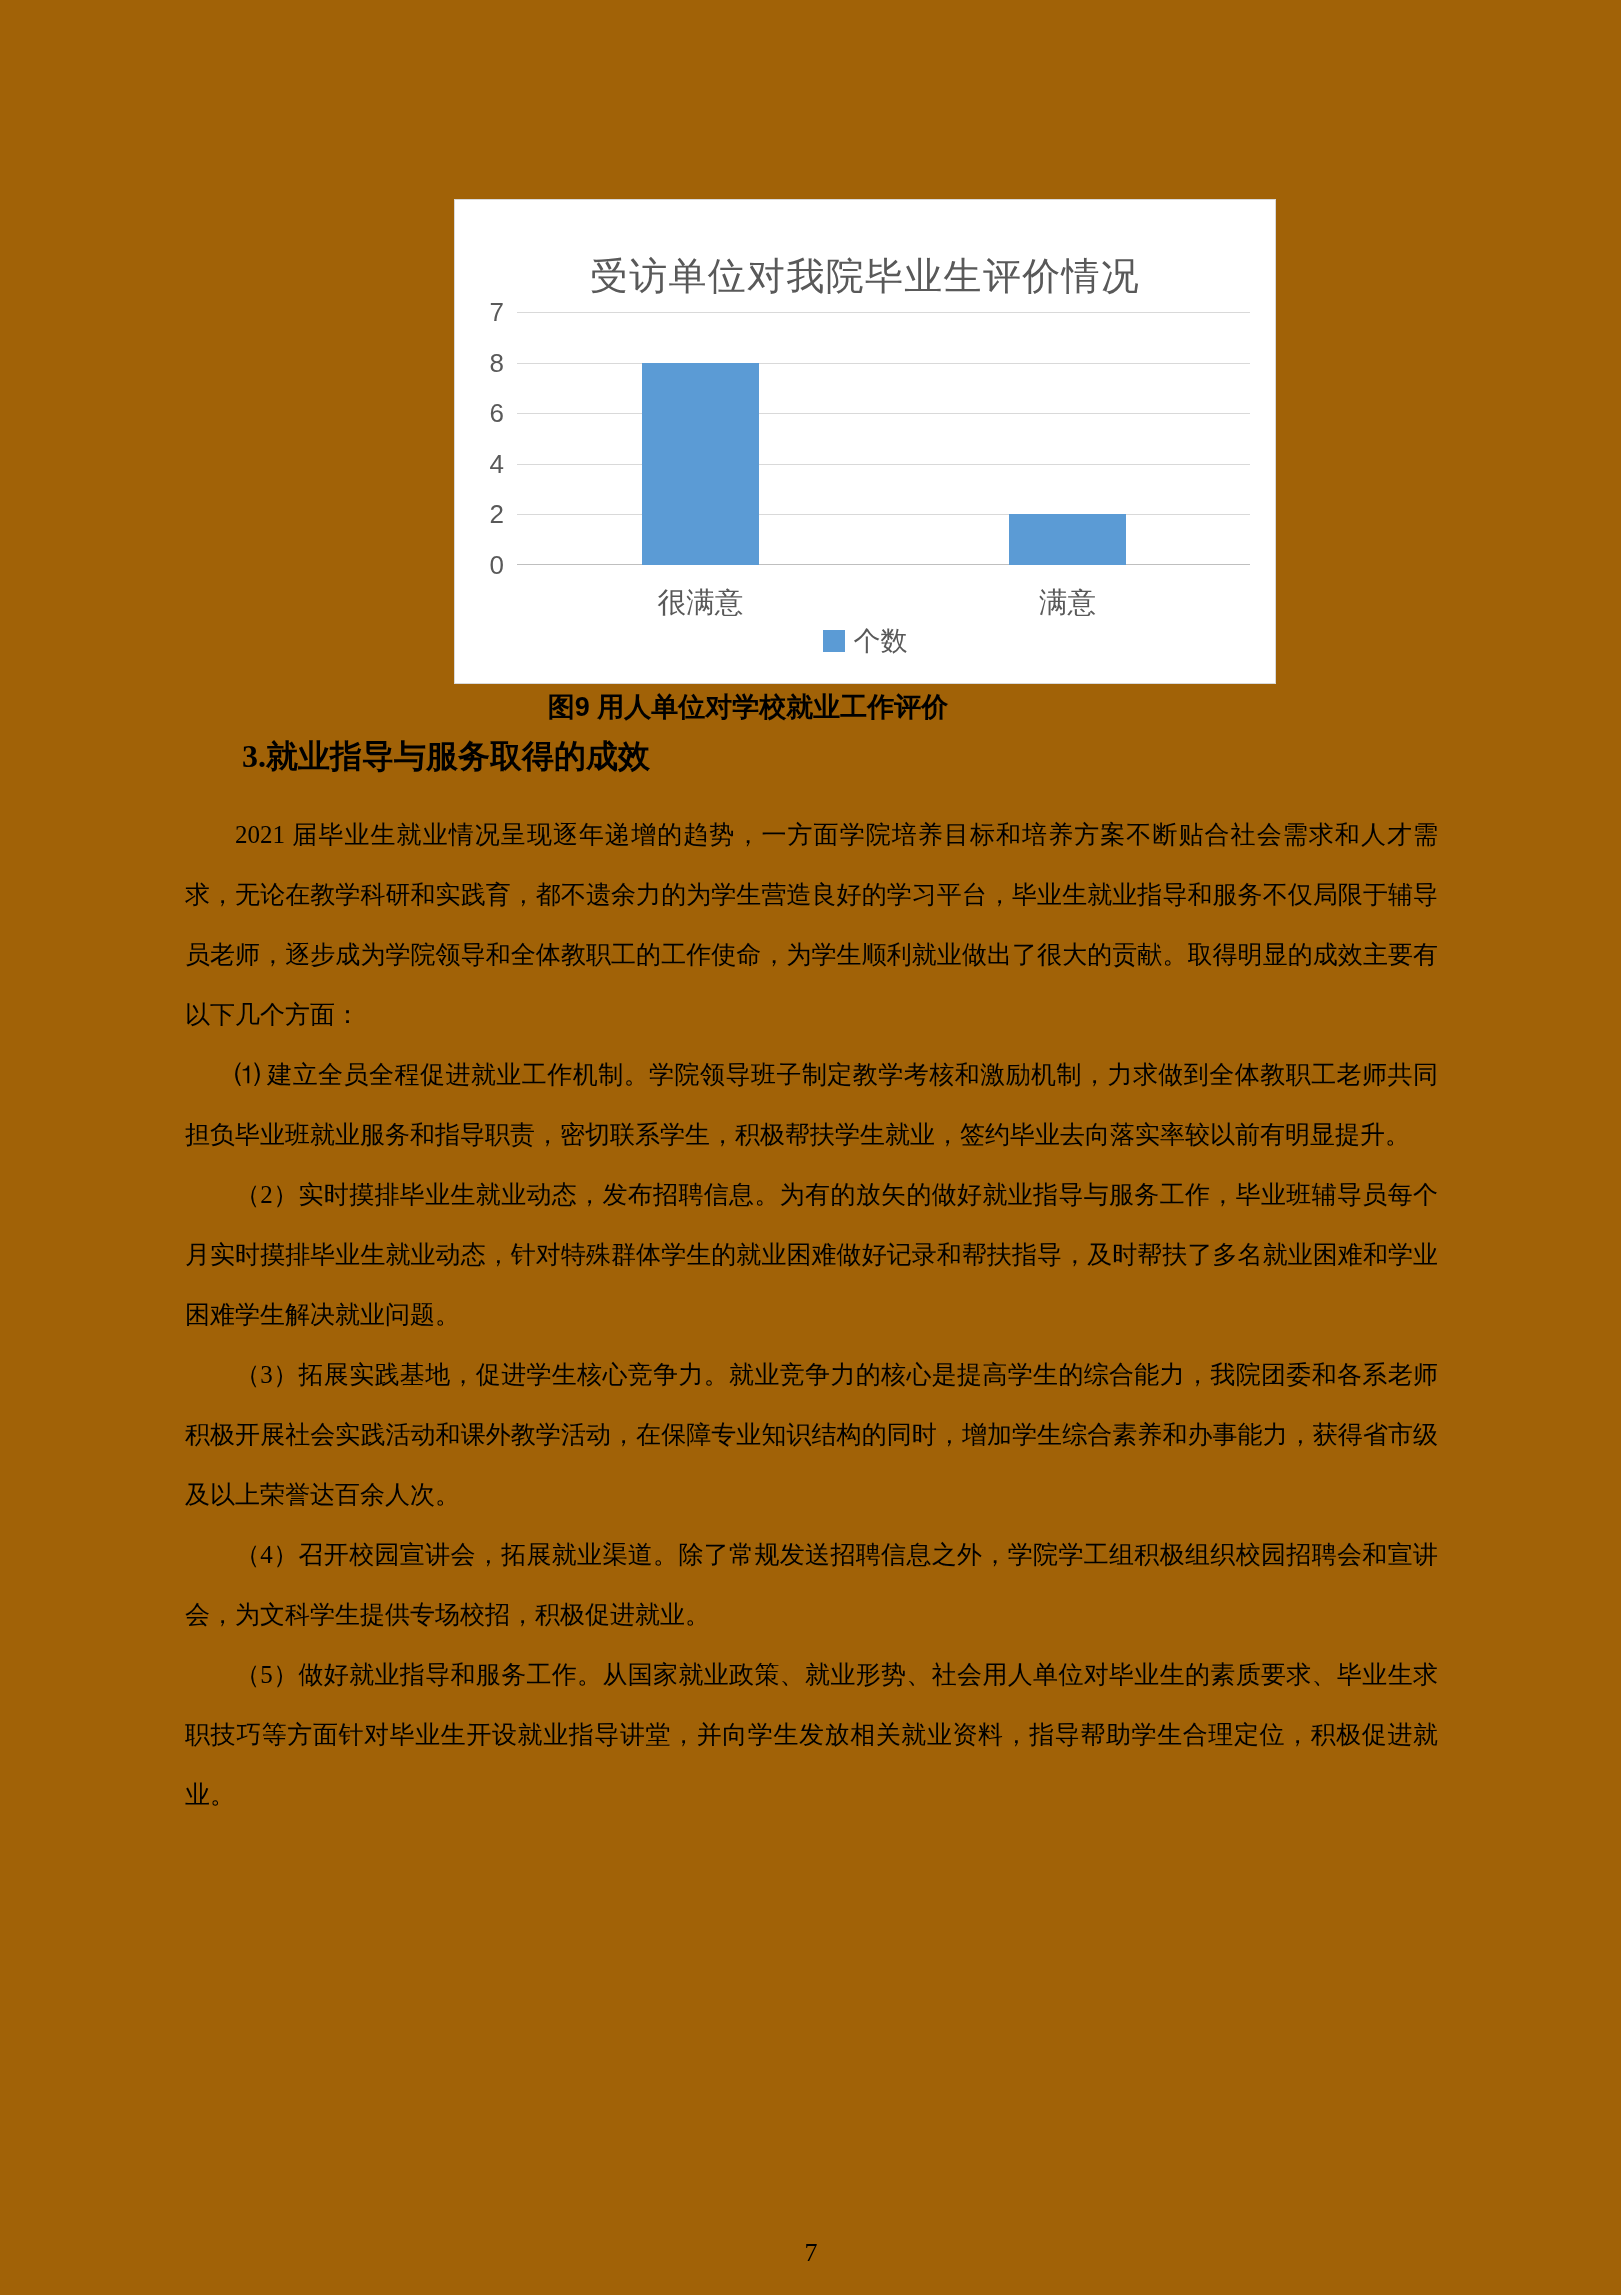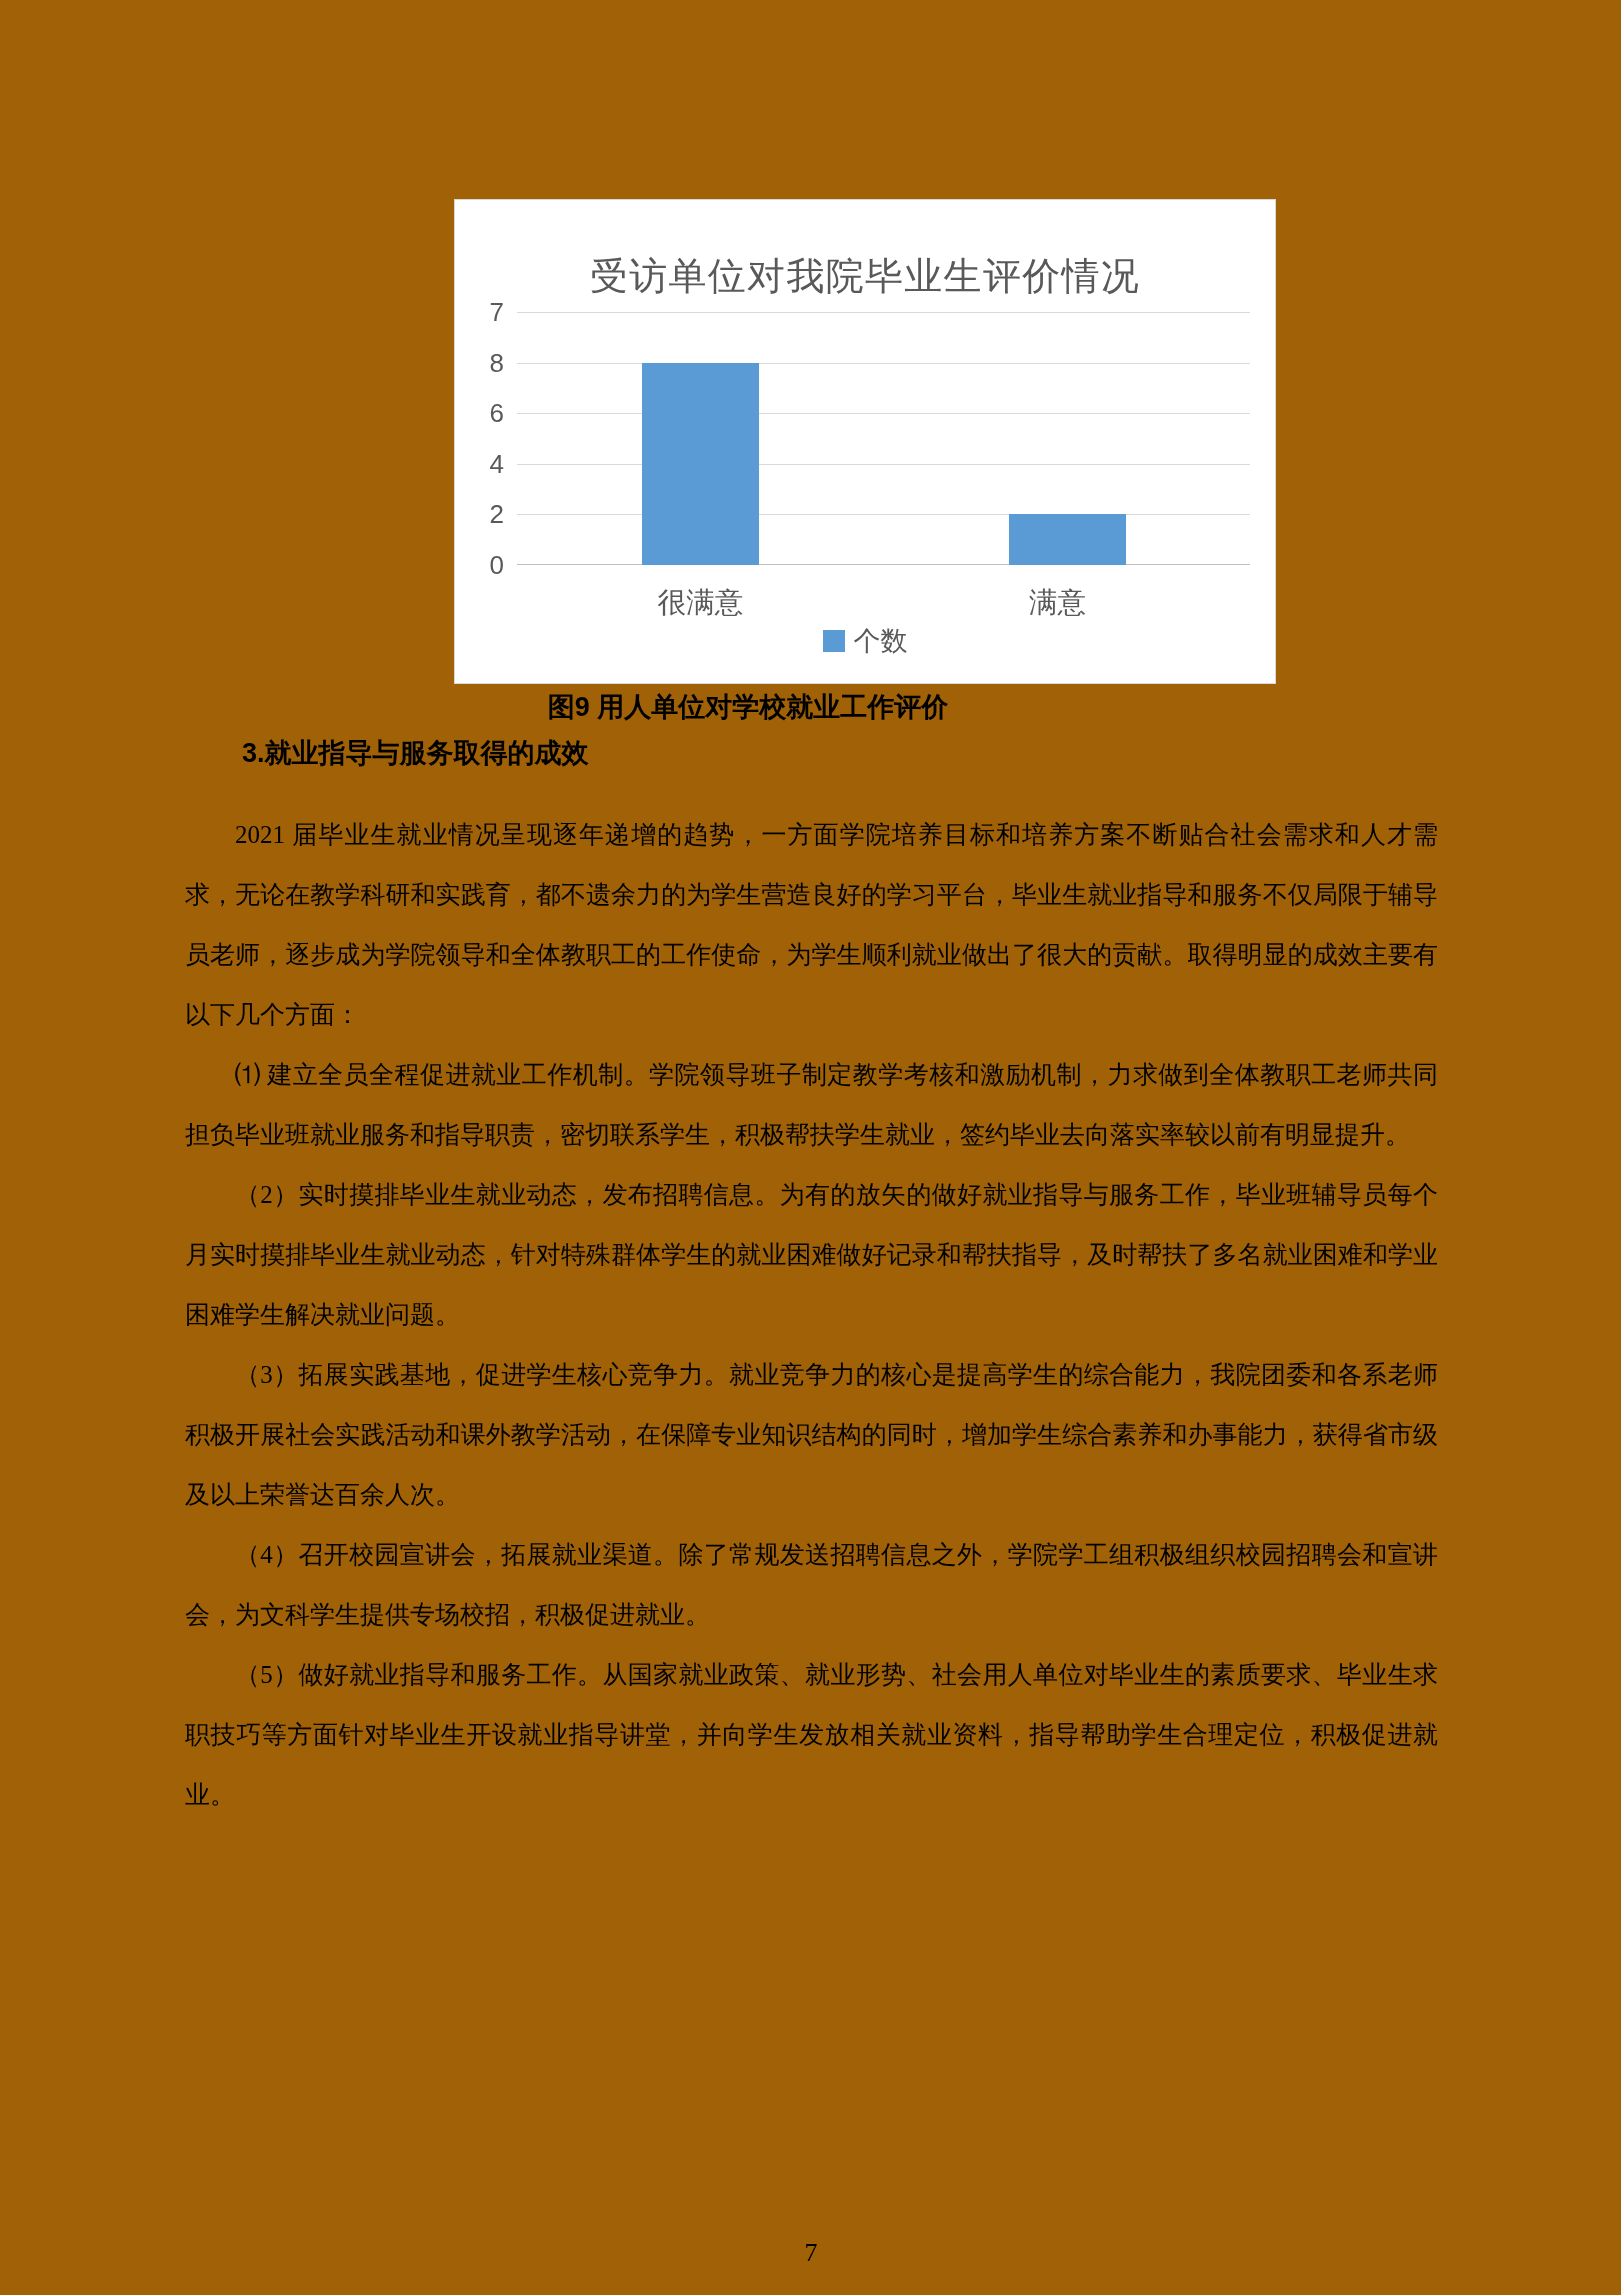--- a/index.html
+++ b/index.html
@@ -39,22 +39,22 @@
   .legend-swatch { width:22px; height:22px; display:inline-block; }
 
   
   .caption {
     position:absolute; top:689px; left:0; width:1496px; text-align:center;
     font-size:27px; font-weight:bold; color:#000;
     font-family:"Liberation Sans","DejaVu Sans",sans-serif;
   }
   .heading {
     position:absolute; top:735px; left:185px; width:1253px; margin:0;
-    font-size:27px; font-weight:bold; color:#000; text-indent:57px;
-    font-family:Liberation Sans, sans-serif;
+    font-size:32px; font-weight:bold; color:#000; text-indent:57px;
+    font-family:Liberation Serif, serif;
   }
   .body-text {
     position:absolute; top:805px; left:185px; width:1253px;
     font-size:25px; line-height:60px; text-align:justify; color:#000;
   }
   .para { margin:0; text-indent:2em; text-justify:inter-ideograph; }
   .page-number {
     position:absolute; top:2238px; left:0; width:1622px; text-align:center;
     font-size:26px; color:#000;
   }
@@ -75,21 +75,21 @@
         <div class="tick" style="top: 152px;">4</div>
         <div class="gridline" style="top: 101px;"></div>
         <div class="tick" style="top: 101px;">6</div>
         <div class="gridline" style="top: 51px;"></div>
         <div class="tick" style="top: 51px;">8</div>
         <div class="gridline" style="top: 0px;"></div>
         <div class="tick" style="top: 0px;">7</div>
         <div class="bar" style="left: 125px; height: 202px; background: rgb(91, 155, 213);"></div>
         <div class="cat-label" style="left: 86px;">很满意</div>
         <div class="bar" style="left: 492px; height: 51px; background: rgb(91, 155, 213);"></div>
-        <div class="cat-label" style="left: 443px; text-align: center;">满意</div>
+        <div class="cat-label" style="left: 453px; text-align: center;">满意</div>
       </div>
     <div class="legend">
       <span class="legend-swatch" style="background: rgb(91, 155, 213);"></span>
       <span>个数</span>
     </div>
   </div>
 
   <div class="caption">图9 用人单位对学校就业工作评价</div>
 
   <h3 class="heading">3.就业指导与服务取得的成效</h3>

